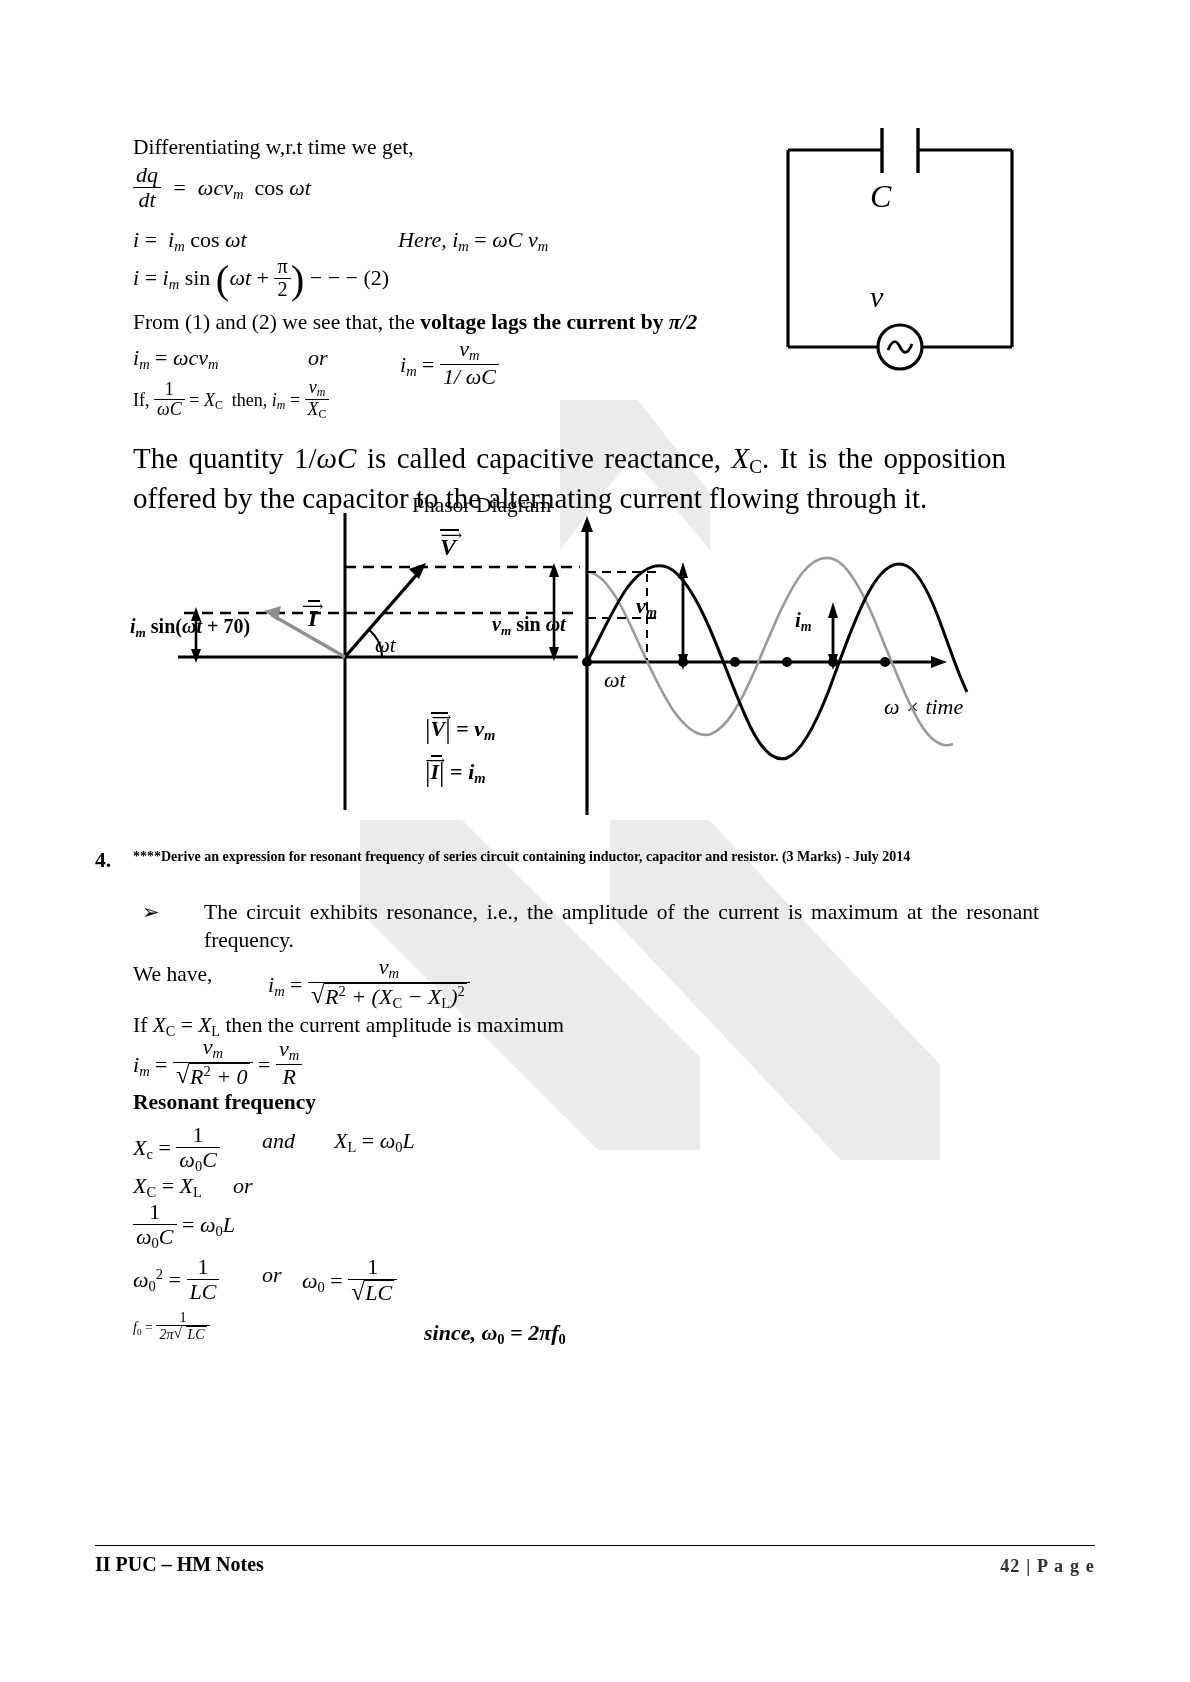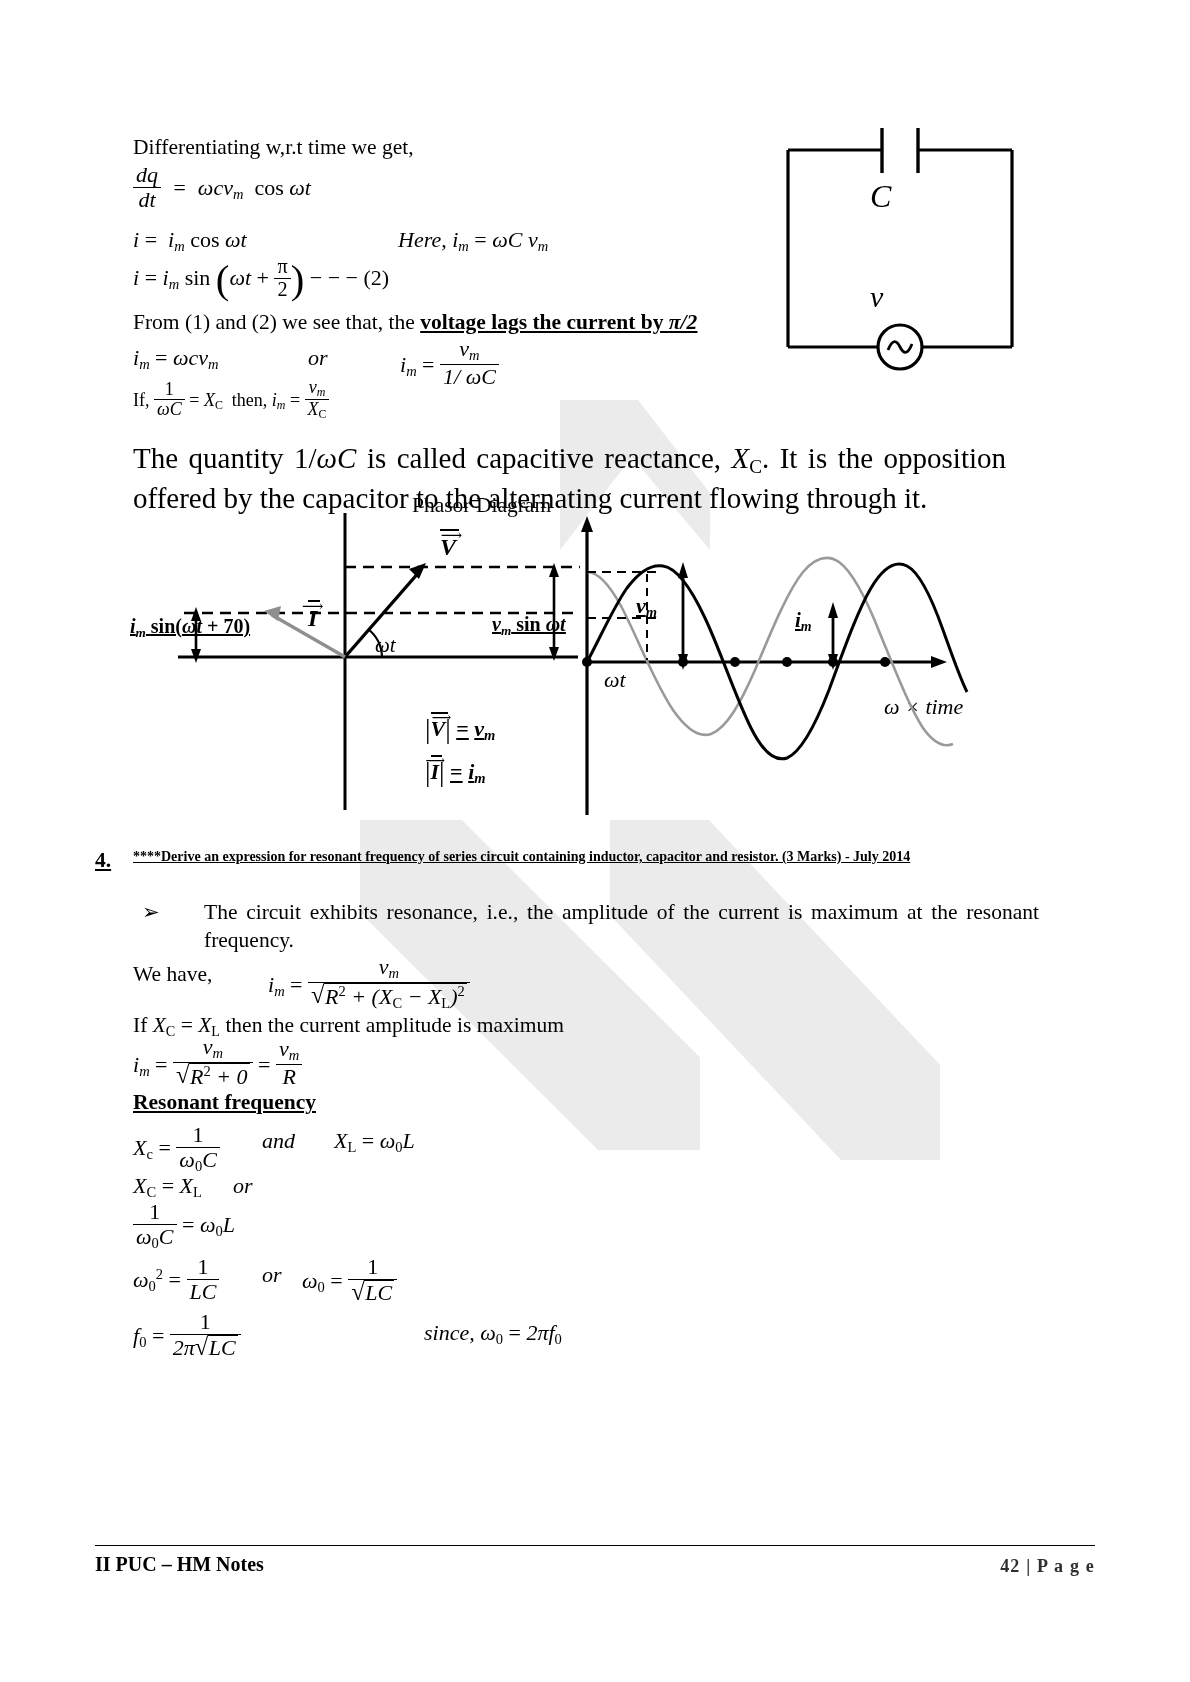--- a/index.html
+++ b/index.html
@@ -43,21 +43,21 @@
   }
 
   
   .tx {
     position: absolute;
     font-size: 21px;
     line-height: 1.15;
     white-space: nowrap;
   }
   .bodytext { font-size: 21.5px; }
-  .b { font-weight: bold; text-decoration: underline; }
+  .b { font-weight: bold; }
   .math { font-family: "Liberation Serif", "DejaVu Serif", serif; font-style: italic; }
   .upr { font-style: normal; }
 
   .para {
     position: absolute;
     font-size: 29px;
     line-height: 1.28;
     text-align: justify;
   }
 
@@ -356,25 +356,25 @@
     <div class="tx" style="left:133px; top:1255px; font-size:22px;">
       <span class="math">ω<span class="sub" style="font-style:normal;">0</span><span class="sup">2</span></span> <span class="upr">=</span>
       <span class="frac big"><span class="num upr">1</span><span class="den math">LC</span></span>
     </div>
     <div class="tx math" style="left:262px; top:1262px; font-size:22px;">or</div>
     <div class="tx" style="left:302px; top:1255px; font-size:22px;">
       <span class="math">ω<span class="sub" style="font-style:normal;">0</span></span> <span class="upr">=</span>
       <span class="frac big"><span class="num upr">1</span><span class="den math"><span class="rad"><span class="radc">LC</span></span></span></span>
     </div>
 
-    <div class="tx" style="left:133px; top:1310px; font-size:22px;">
+    <div class="tx" style="left:133px; top:1310px; font-size:14px;">
       <span class="math">f<span class="sub" style="font-style:normal;">0</span></span> <span class="upr">=</span>
       <span class="frac big"><span class="num upr">1</span><span class="den math">2π<span class="rad"><span class="radc">LC</span></span></span></span>
     </div>
-    <div class="tx math" style="left:424px; top:1320px; font-size:22px;">
+    <div class="tx math" style="left:424px; top:1320px; font-size:22px;font-weight:bold;">
       <span class="math">since,&nbsp;ω<span class="sub" style="font-style:normal;">0</span></span> <span class="upr">=</span> <span class="math">2πf<span class="sub" style="font-style:normal;">0</span></span>
     </div>
 
     <div class="footer-rule"></div>
     <div class="footer-left">II PUC – HM Notes</div>
     <div class="footer-right">42 | P a g e</div>
 
   </div>
 </div>
 

